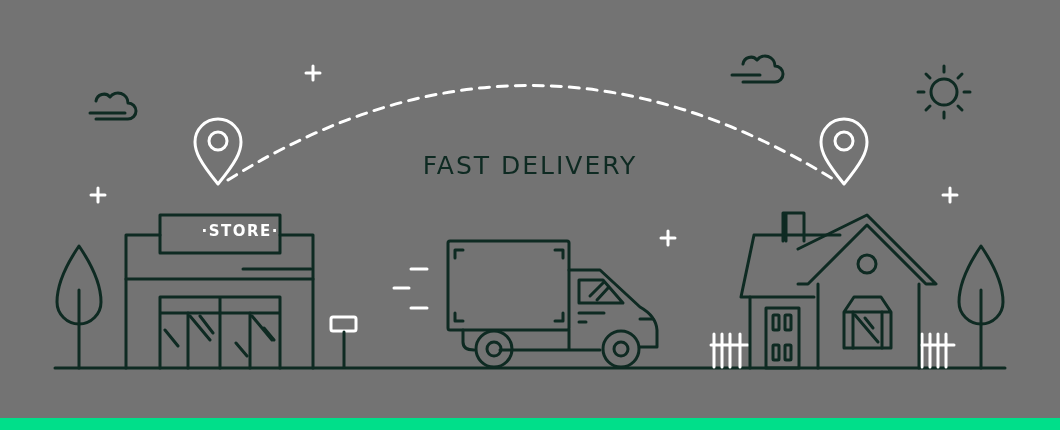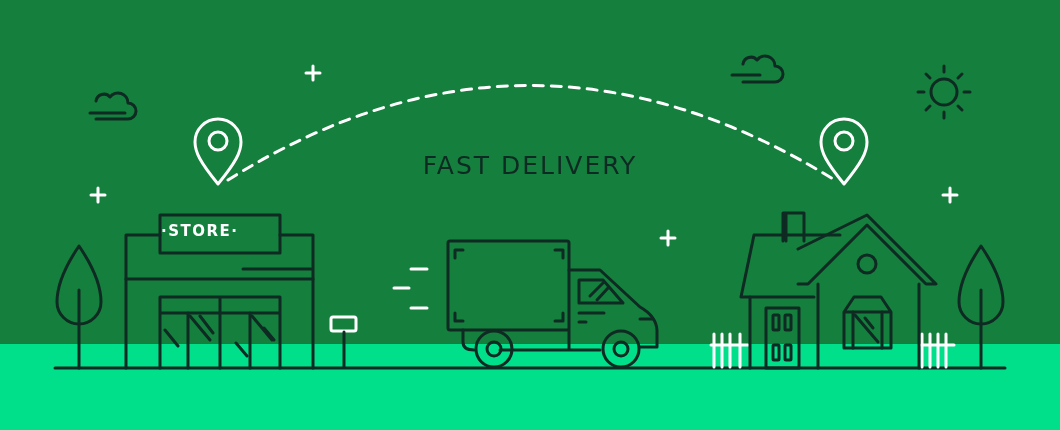--- a/index.html
+++ b/index.html
@@ -1,25 +1,25 @@
 <!DOCTYPE html>
 <html><head>
 <meta charset="utf-8">
 <style>
   html, body { margin: 0; padding: 0; }
   body { width: 1060px; height: 430px; overflow: hidden; background: #00DF8A; }
-  .scene { position: relative; width: 1060px; height: 344px; background: #15803d; }
+  .scene { position: relative; width: 1060px; height: 418px; background: #737373; }
   svg { position: absolute; left: 0; top: 0; }
   .title {
     position: absolute; left: 380px; top: 151px; width: 300px; text-align: center;
     font-family: "DejaVu Sans", sans-serif; font-size: 25px; letter-spacing: 2px;
     color: #0E2A22; font-weight: 400;
   }
   .store-label {
-    position: absolute; left: 161px; top: 222px; width: 118px; text-align: left;
+    position: absolute; left: 161px; top: 222px; width: 118px; text-align: right;
     font-family: "DejaVu Sans", sans-serif; font-size: 15px; font-weight: 700;
     letter-spacing: 1.5px; color: #ffffff;
   }
 </style>
 </head>
 <body>
 
 <div class="scene">
 <svg width="1060" height="430" viewBox="0 0 1060 430" xmlns="http://www.w3.org/2000/svg" fill="none" stroke-linecap="round" stroke-linejoin="round">
 

